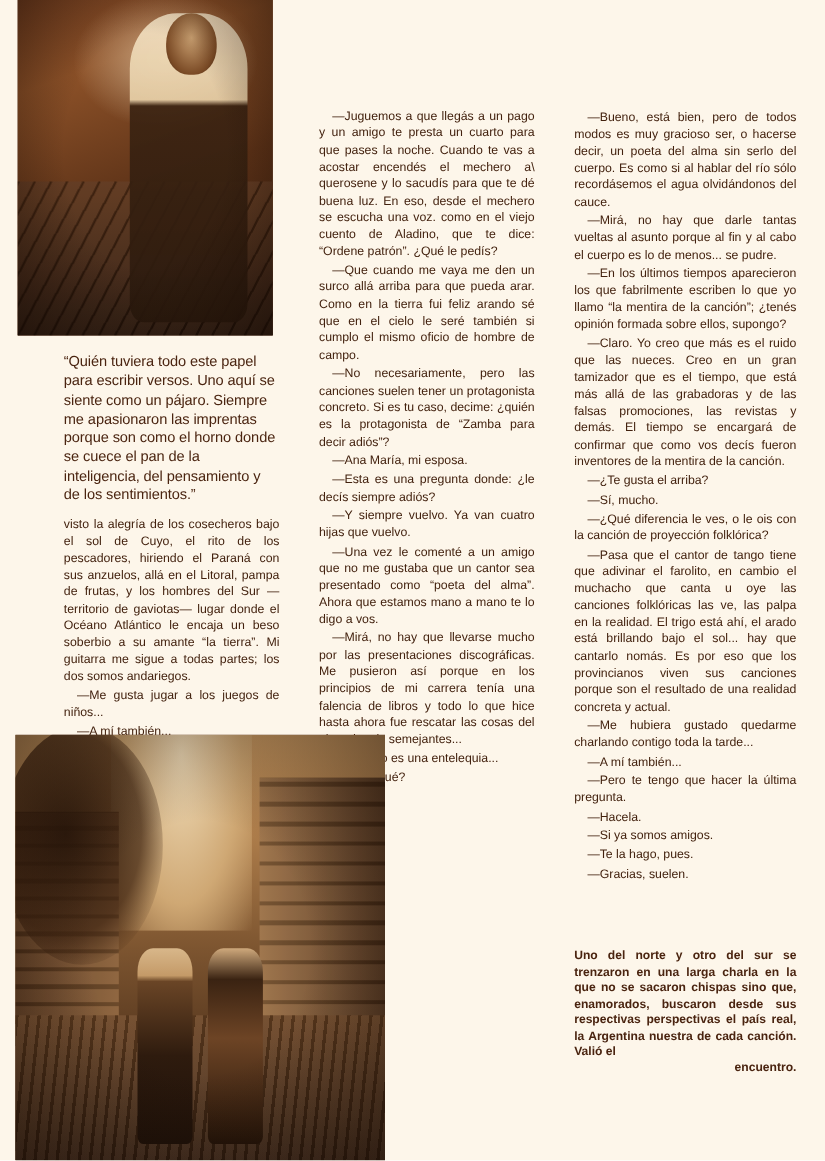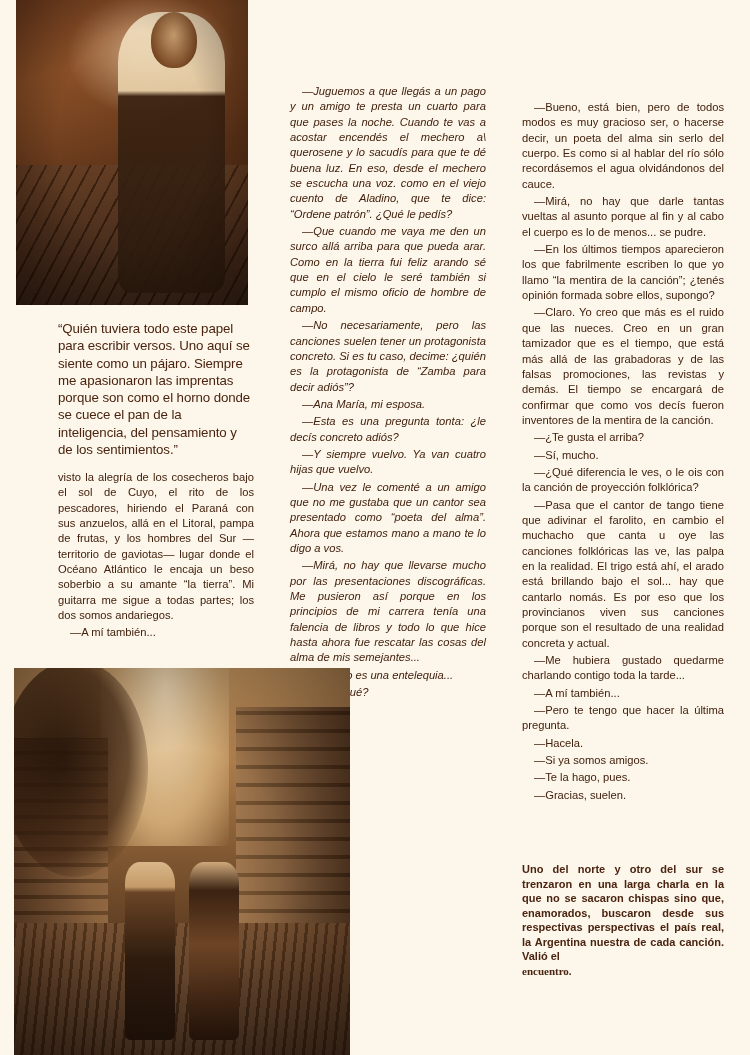--- a/index.html
+++ b/index.html
@@ -182,72 +182,71 @@
   .col p.noind {
     text-indent: 0;
   }
   .col-1 {
     left: 58px;
     top: 470px;
     width: 196px;
   }
   .col-2 {
     left: 290px;
-    top: 84px;
+    top: 99px;
     width: 196px;
-    font-style: italic;
   }
   .col-3 {
     left: 522px;
     top: 100px;
     width: 202px;
   }
   .closing {
     position: absolute;
     left: 522px;
     top: 862px;
     width: 202px;
     font-weight: bold;
     font-size: 11px;
     line-height: 1.32;
     color: #4a2410;
     text-align: justify;
   }
   .closing .last {
-    text-align: left;
+    text-align: right;
     display: block;
-    font-family: Liberation Serif, serif;
   }
 </style>
 </head>
 <body>
 
 <div class="page">
 
   <div class="photo photo-top">
     <div class="ph-bg"></div>
     <div class="ph-crate"></div>
     <div class="ph-figure"></div>
     <div class="ph-head"></div>
     <div class="ph-vign"></div>
   </div>
 
   <div class="pullquote">“Quién tuviera todo este papel para escribir versos. Uno aquí se siente como un pájaro. Siempre me apasionaron las imprentas porque son como el horno donde se cuece el pan de la inteligencia, del pensamiento y de los sentimientos.”</div>
 
   <div class="col col-1">
     <p class="noind">visto la alegría de los cosecheros bajo el sol de Cuyo, el rito de los pescadores, hiriendo el Paraná con sus anzuelos, allá en el Litoral, pampa de frutas, y los hombres del Sur —territorio de gaviotas— lugar donde el Océano Atlántico le encaja un beso soberbio a su amante “la tierra”. Mi guitarra me sigue a todas partes; los dos somos andariegos.</p>
+    <p>—Me gusta jugar a los juegos de niños...</p>
     <p>—A mí también...</p>
   </div>
 
   <div class="col col-2">
     <p>—Juguemos a que llegás a un pago y un amigo te presta un cuarto para que pases la noche. Cuando te vas a acostar encendés el mechero a\ querosene y lo sacudís para que te dé buena luz. En eso, desde el mechero se escucha una voz. como en el viejo cuento de Aladino, que te dice: “Ordene patrón”. ¿Qué le pedís?</p>
     <p>—Que cuando me vaya me den un surco allá arriba para que pueda arar. Como en la tierra fui feliz arando sé que en el cielo le seré también si cumplo el mismo oficio de hombre de campo.</p>
     <p>—No necesariamente, pero las canciones suelen tener un protagonista concreto. Si es tu caso, decime: ¿quién es la protagonista de “Zamba para decir adiós”?</p>
     <p>—Ana María, mi esposa.</p>
-    <p>—Esta es una pregunta tonta: ¿le decís concreto adiós?</p>
+    <p>—Esta es una pregunta donde: ¿le decís siempre adiós?</p>
     <p>—Y siempre vuelvo. Ya van cuatro hijas que vuelvo.</p>
     <p>—Una vez le comenté a un amigo que no me gustaba que un cantor sea presentado como “poeta del alma”. Ahora que estamos mano a mano te lo digo a vos.</p>
     <p>—Mirá, no hay que llevarse mucho por las presentaciones discográficas. Me pusieron así porque en los principios de mi carrera tenía una falencia de libros y todo lo que hice hasta ahora fue rescatar las cosas del alma de mis semejantes...</p>
     <p>—Sí, pero es una entelequia...</p>
     <p>—¿Una qué?</p>
   </div>
 
   <div class="col col-3">
     <p>—Bueno, está bien, pero de todos modos es muy gracioso ser, o hacerse decir, un poeta del alma sin serlo del cuerpo. Es como si al hablar del río sólo recordásemos el agua olvidándonos del cauce.</p>
     <p>—Mirá, no hay que darle tantas vueltas al asunto porque al fin y al cabo el cuerpo es lo de menos... se pudre.</p>

